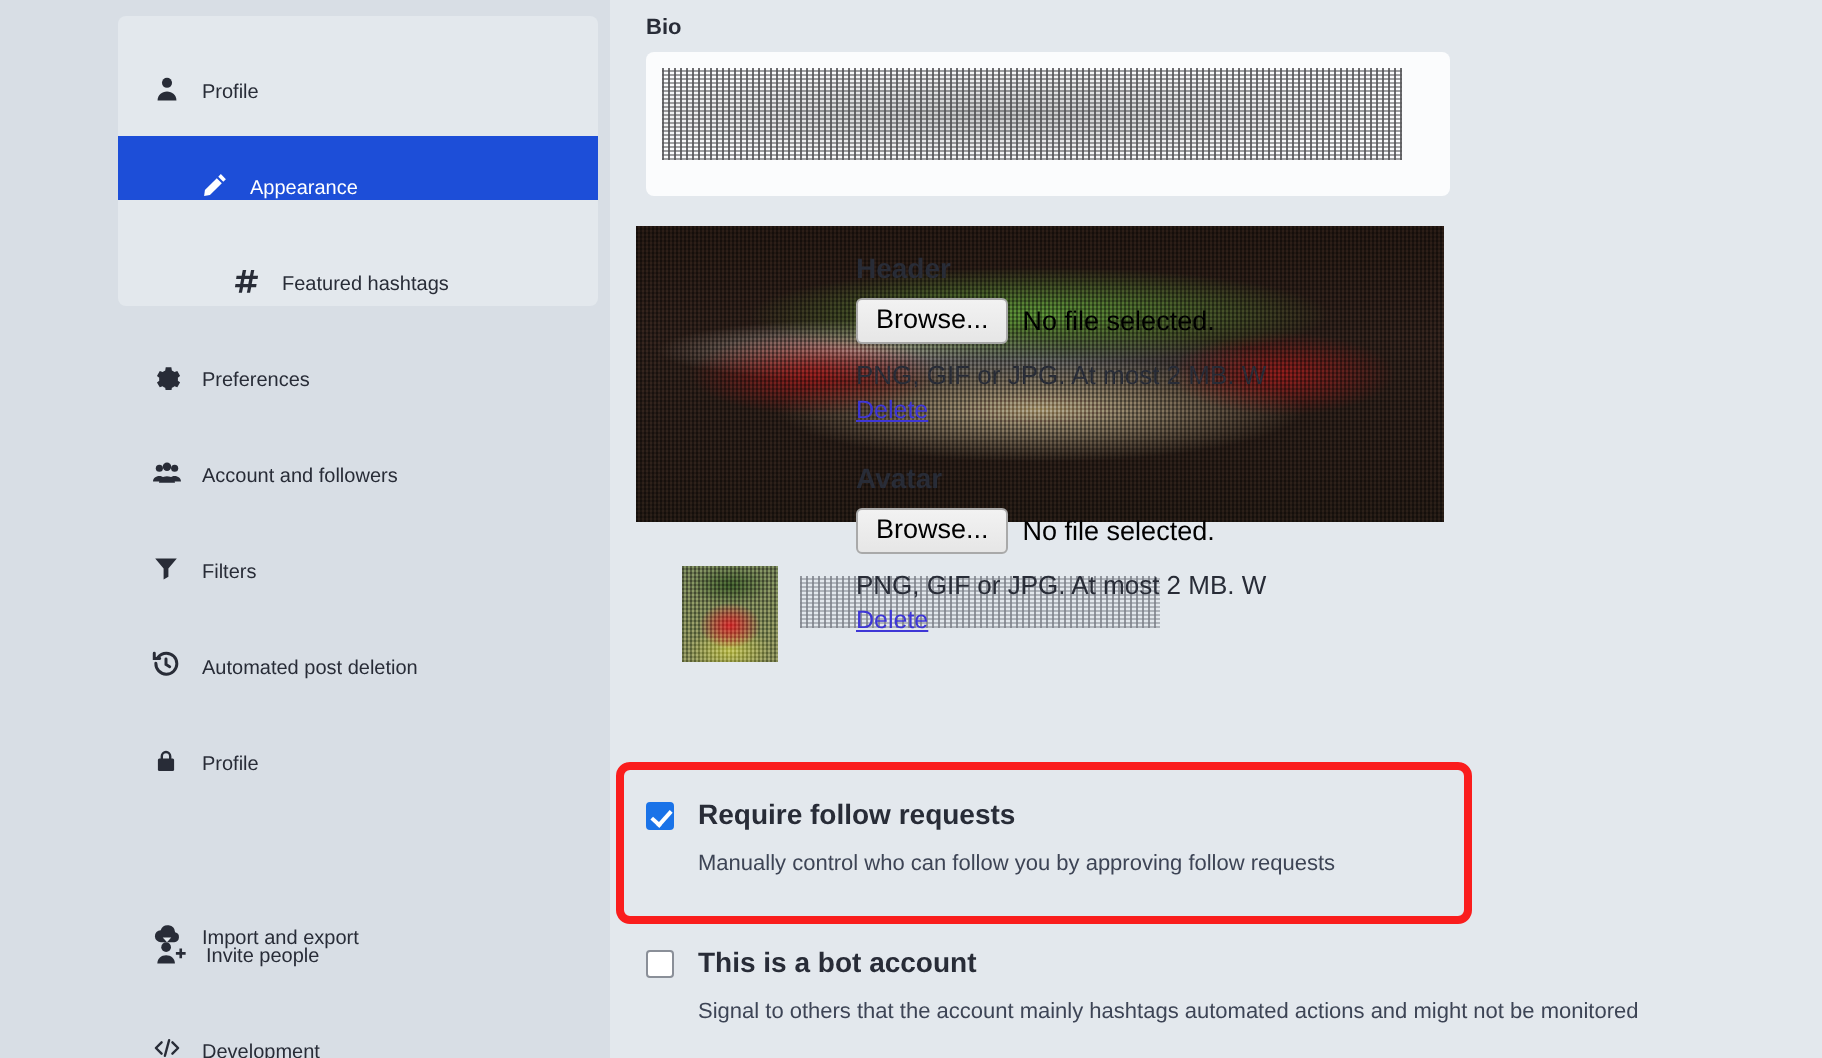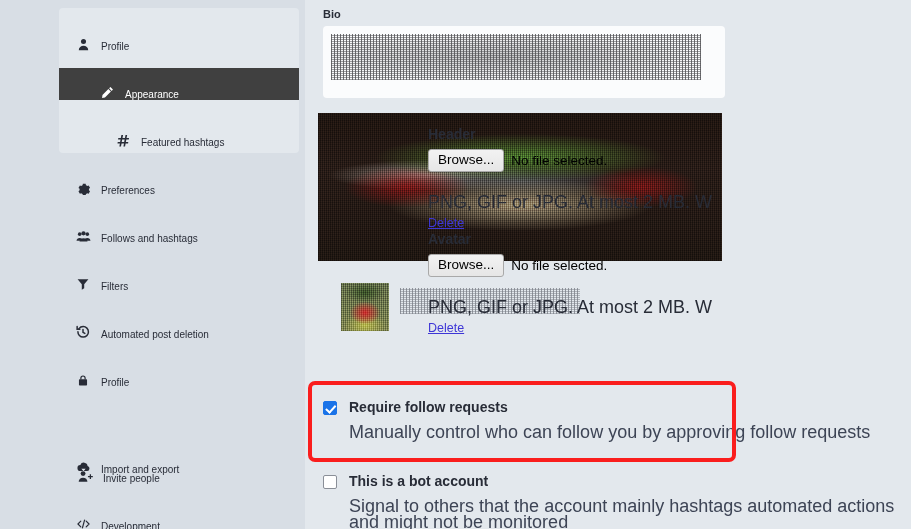--- a/index.html
+++ b/index.html
@@ -57,21 +57,21 @@
     width: 16px;
     height: 16px;
     margin-right: 10px;
     flex: 0 0 16px;
     color: #282c37;
   }
   .nav-item .nav-icon svg { display: block; }
   .nav-item.active {
     left: 59px;
     width: 240px;
-    background: #404040;
+    background: #1d4ed8;
     color: #ffffff;
     border-radius: 0;
     box-sizing: border-box;
   }
   .nav-item.active .nav-icon { color: #ffffff; }
 
   
   .main {
     position: absolute;
     left: 305px;
@@ -196,22 +196,22 @@
     padding: 3px 9px;
     cursor: pointer;
     line-height: 1.1;
   }
   .file-status {
     margin-left: 7px;
     font-size: 13.5px;
     color: #000;
   }
   .hint {
-    margin-top: 20px;
-    font-size: 18px;
+    margin-top: 8px;
+    font-size: 13px;
     color: #282c37;
     white-space: nowrap;
   }
   .delete-link {
     display: inline-block;
     margin-top: 3px;
     font-size: 12.5px;
     color: #3e36d6;
     text-decoration: underline;
     cursor: pointer;
@@ -252,21 +252,21 @@
   .cb-title {
     margin-left: 12px;
     font-weight: bold;
     font-size: 14px;
     color: #282c37;
     line-height: 15px;
   }
   .cb-desc {
     margin-left: 26px;
     margin-top: 9px;
-    font-size: 18px;
+    font-size: 11px;
     color: #3d4455;
     line-height: 16px;
   }
 
   
   .highlight-box {
     position: absolute;
     left: 308px;
     top: 381px;
     width: 428px;
@@ -326,21 +326,21 @@
     <div class="nav-item" style="left:75px; top:212px;">
       <span class="nav-icon">
         <svg viewBox="0 0 18 16" width="15" height="13" fill="currentColor">
             <circle cx="4.3" cy="5.1" r="2.2"></circle>
             <circle cx="13.7" cy="5.1" r="2.2"></circle>
             <circle cx="9" cy="4.1" r="2.6"></circle>
             <path d="M.4 13.2c0-2 1.8-3.4 3.9-3.4s3.9 1.4 3.9 3.4zM9.8 13.2c0-2 1.8-3.4 3.9-3.4s3.9 1.4 3.9 3.4z"></path>
             <path d="M4.1 14c0-2.3 2.2-4 4.9-4s4.9 1.7 4.9 4z"></path>
           </svg>
       </span>
-      <span>Follows and hashtags</span>
+      <span>Account and followers</span>
     </div>
 
     <div class="nav-item" style="left:75px; top:260px;">
       <span class="nav-icon">
         <svg viewBox="0 0 16 16" width="12" height="12" fill="currentColor">
             <path d="M.8 1.6h14.4L9.6 8.4v5.4l-3.2 1.8V8.4z"></path>
           </svg>
       </span>
       <span>Filters</span>
     </div>

